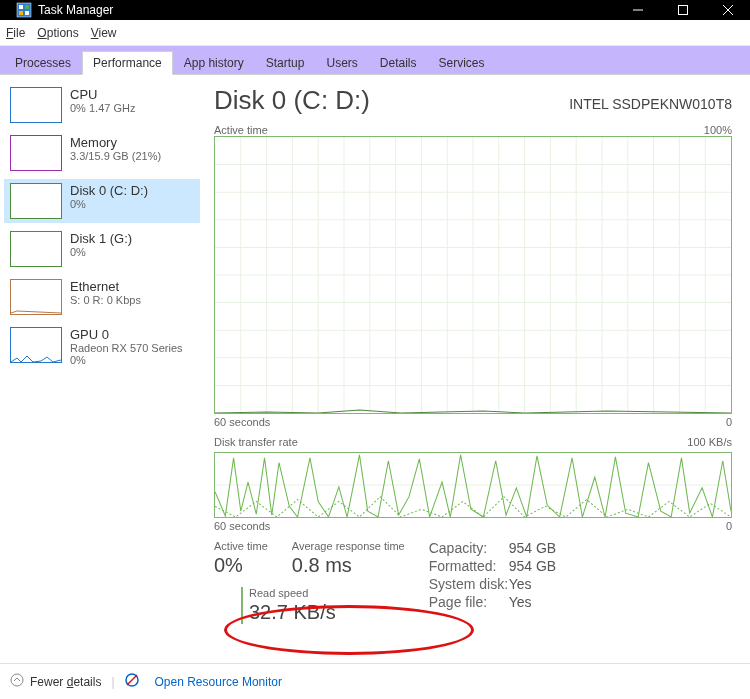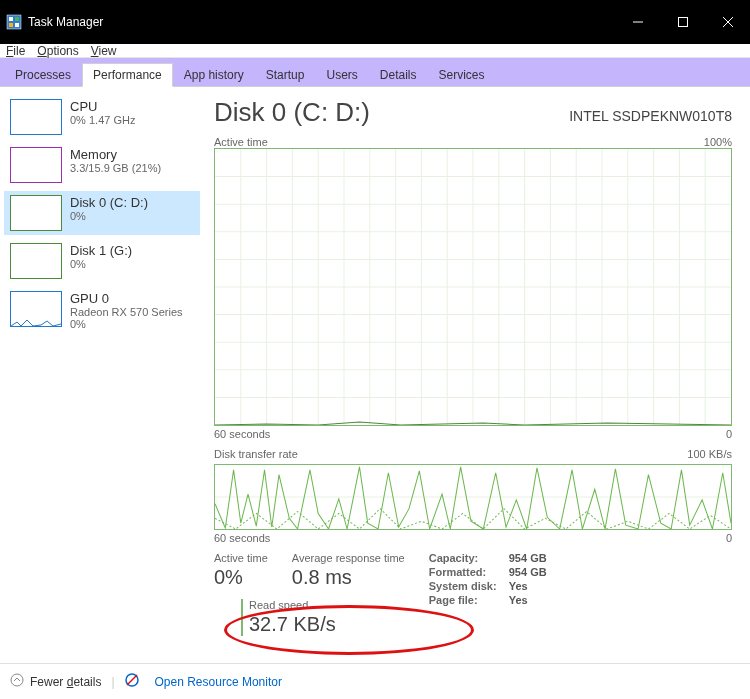--- a/index.html
+++ b/index.html
@@ -1,22 +1,22 @@
 <!DOCTYPE html>
 <html><head>
   <meta charset="utf-8">
   <style>
     * { box-sizing: border-box; margin: 0; padding: 0; }
     body { font-family: "Segoe UI", Tahoma, sans-serif; font-size: 12px; color: #333; background: #fff; width: 750px; height: 699px; overflow: hidden; position: relative; }
-    .titlebar { background: #000; color: #fff; height: 44px; display: flex; align-items: center; padding: 0 0 0 6px; }
+    .titlebar { background: #000; color: #fff; height: 20px; display: flex; align-items: center; padding: 0 0 0 16px; }
     .titlebar .icon { width: 16px; height: 16px; margin-right: 6px; }
     .titlebar .title { flex: 1; font-size: 12px; }
     .titlebar .winbtns { display: flex; }
     .titlebar .winbtn { width: 45px; height: 28px; display: flex; align-items: center; justify-content: center; color: #fff; }
-    .menubar { height: 14px; display: flex; align-items: center; padding: 0 6px; border-bottom: 1px solid #e5e5e5; }
+    .menubar { height: 26px; display: flex; align-items: center; padding: 0 6px; border-bottom: 1px solid #e5e5e5; }
     .menubar .mitem { margin-right: 12px; cursor: default; }
     .menubar .mitem span { text-decoration: underline; }
     .tabs { display: flex; border-bottom: 1px solid #d0d0d0; padding: 4px 4px 0 4px; background: #c4b5fd; }
     .tab { padding: 4px 10px; cursor: default; border: 1px solid transparent; position: relative; top: 1px; }
     .tab.active { border: 1px solid #d0d0d0; border-bottom: 1px solid #fff; background: #fff; }
     .content { display: flex; height: 588px; }
     .sidebar { width: 204px; padding: 8px 4px; }
     .sbitem { display: flex; padding: 4px 6px; cursor: default; margin-bottom: 4px; }
     .sbitem.selected { background: #cce8ff; }
     .sbthumb { width: 52px; height: 36px; border: 1px solid; margin-right: 8px; background: #fff; position: relative; flex-shrink: 0; }
@@ -36,21 +36,21 @@
     .chart { border: 1px solid #7fb96f; height: 278px; position: relative; background: #fff; }
     .chart .grid line { stroke: #e7f1e3; stroke-width: 1; }
     .chart2 { border: 1px solid #7fb96f; height: 66px; margin-top: 4px; position: relative; }
     .chart2 svg { width: 100%; height: 100%; }
     .xrange { font-size: 11px; color: #666; display: flex; justify-content: space-between; margin-top: 2px; }
     .stats { display: flex; margin-top: 8px; gap: 24px; }
     .statcol .slabel { font-size: 11px; color: #666; }
     .statcol .sval { font-size: 20px; color: #444; margin-top: 2px; }
     .statcol.read { border-left: 2px solid #7fb96f; padding-left: 6px; }
     .statcol.write { border-left: 2px dotted #7fb96f; padding-left: 6px; }
-    .statgrid { font-size: 11px; color: #555; font-weight: bold; }
+    .statgrid { font-size: 14px; color: #555; }
     .statgrid .row { display: flex; margin-bottom: 2px; }
     .statgrid .row .k { width: 80px; color: #666; }
     .footer { position: absolute; bottom: 0; left: 0; right: 0; height: 36px; border-top: 1px solid #e0e0e0; display: flex; align-items: center; padding: 12px 10px; background: #fff; }
     .footer .sep { color: #ccc; margin: 0 10px; }
     .footer .link { color: #0066cc; cursor: default; display: flex; align-items: center; gap: 16px; }
     .footer .chev { margin-right: 6px; }
     .redoval { position: absolute; border: 3px solid #d11; border-radius: 50%; width: 250px; height: 50px; pointer-events: none; left: 224px; top: 605px; }
   </style>
 </head>
 <body>
@@ -125,20 +125,31 @@
         <div class="sbtext">
           <div class="line1">Disk 0 (C: D:)</div>
           <div class="line2">0%</div>
         </div>
       </div>
       <div class="sbitem">
         <div class="sbthumb disk"></div>
         <div class="sbtext">
           <div class="line1">Disk 1 (G:)</div>
           <div class="line2">0%</div>
+        </div>
+      </div>
+      <div class="sbitem">
+        <div class="sbthumb eth">
+          <svg width="50" height="6">
+            <polyline points="0,5 6,3 50,5" fill="none" stroke="#b7784a" stroke-width="1"></polyline>
+          </svg>
+        </div>
+        <div class="sbtext">
+          <div class="line1">Ethernet</div>
+          <div class="line2">S: 0 R: 0 Kbps</div>
         </div>
       </div>
       <div class="sbitem">
         <div class="sbthumb gpu">
           <svg width="50" height="10">
             <polyline points="0,10 6,6 10,10 16,4 22,10 30,9 36,5 42,10 50,8" fill="none" stroke="#2277cc" stroke-width="1"></polyline>
           </svg>
         </div>
         <div class="sbtext">
           <div class="line1">GPU 0</div>

